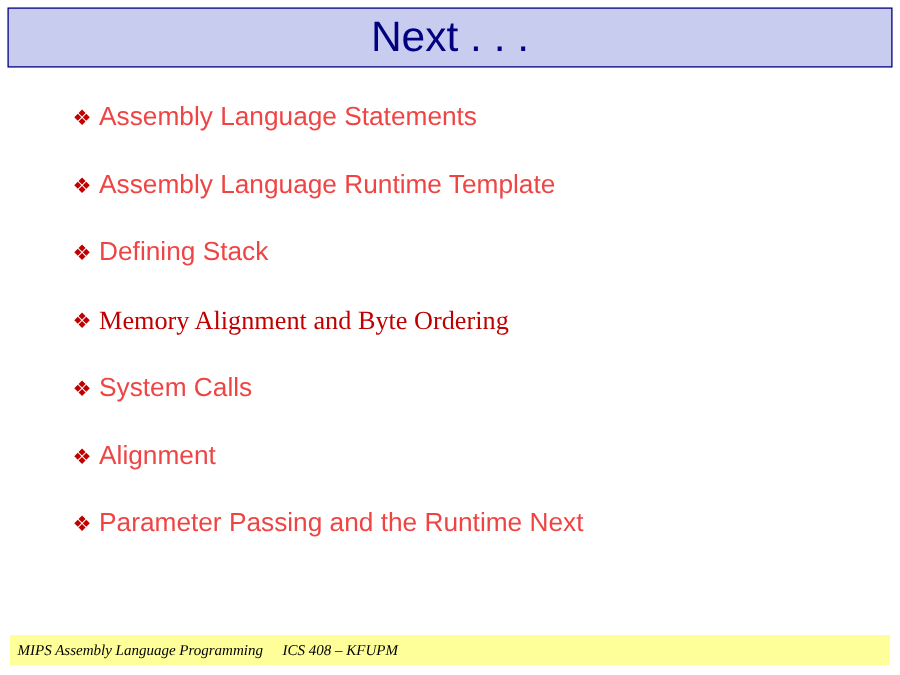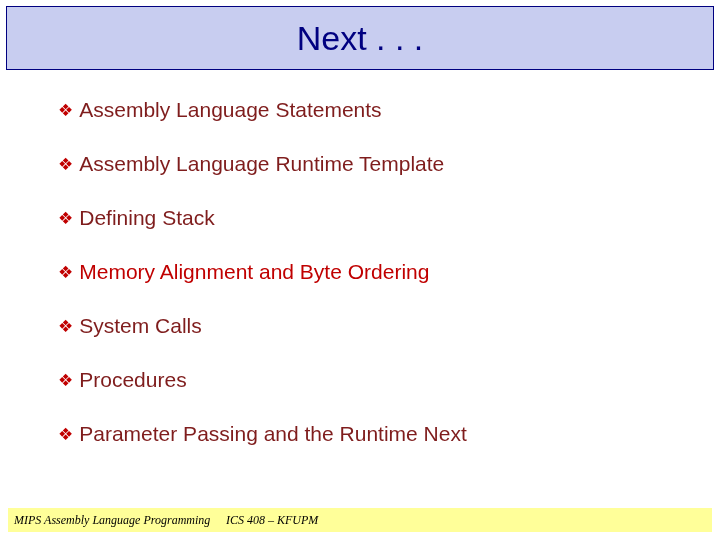--- a/index.html
+++ b/index.html
@@ -8,21 +8,21 @@
       height: 540px;
       background: #ffffff;
       font-family: Arial, Helvetica, sans-serif;
       position: relative;
       overflow: hidden;
     }
     .title-banner {
       background: #c8cdf0;
       border: 1px solid #000080;
       margin: 6px 6px 0 6px;
-      height: 64px;
+      height: 48px;
       display: flex;
       align-items: center;
       justify-content: center;
     }
     .title-text {
       font-family: "Comic Sans MS", cursive, sans-serif;
       font-size: 34px;
       color: #000080;
     }
     .content {
@@ -36,24 +36,25 @@
     .bullet-icon {
       font-size: 17px;
       color: #c00000;
       line-height: 1.3;
       margin-right: 6px;
       position: relative;
       top: 2px;
     }
     .bullet-text {
       font-size: 21px;
-      color: #7f1d1d;
+      color: #ef4444;
     }
     .bullet-text.highlight {
       color: #c00000;
+      font-family: Liberation Serif, serif;
     }
     .footer {
       position: absolute;
       bottom: 8px;
       left: 8px;
       right: 8px;
       background: #ffff99;
       height: 24px;
       display: flex;
       align-items: center;
@@ -89,21 +90,21 @@
   <div class="bullet-item">
     <span class="bullet-icon">❖</span>
     <span class="bullet-text highlight">Memory Alignment and Byte Ordering</span>
   </div>
   <div class="bullet-item">
     <span class="bullet-icon">❖</span>
     <span class="bullet-text">System Calls</span>
   </div>
   <div class="bullet-item">
     <span class="bullet-icon">❖</span>
-    <span class="bullet-text">Procedures</span>
+    <span class="bullet-text">Alignment</span>
   </div>
   <div class="bullet-item">
     <span class="bullet-icon">❖</span>
     <span class="bullet-text">Parameter Passing and the Runtime Next</span>
   </div>
 </div>
 
 <div class="footer">
   <span class="footer-left">MIPS Assembly Language Programming</span>
   <span class="footer-mid">ICS 408 – KFUPM</span>

